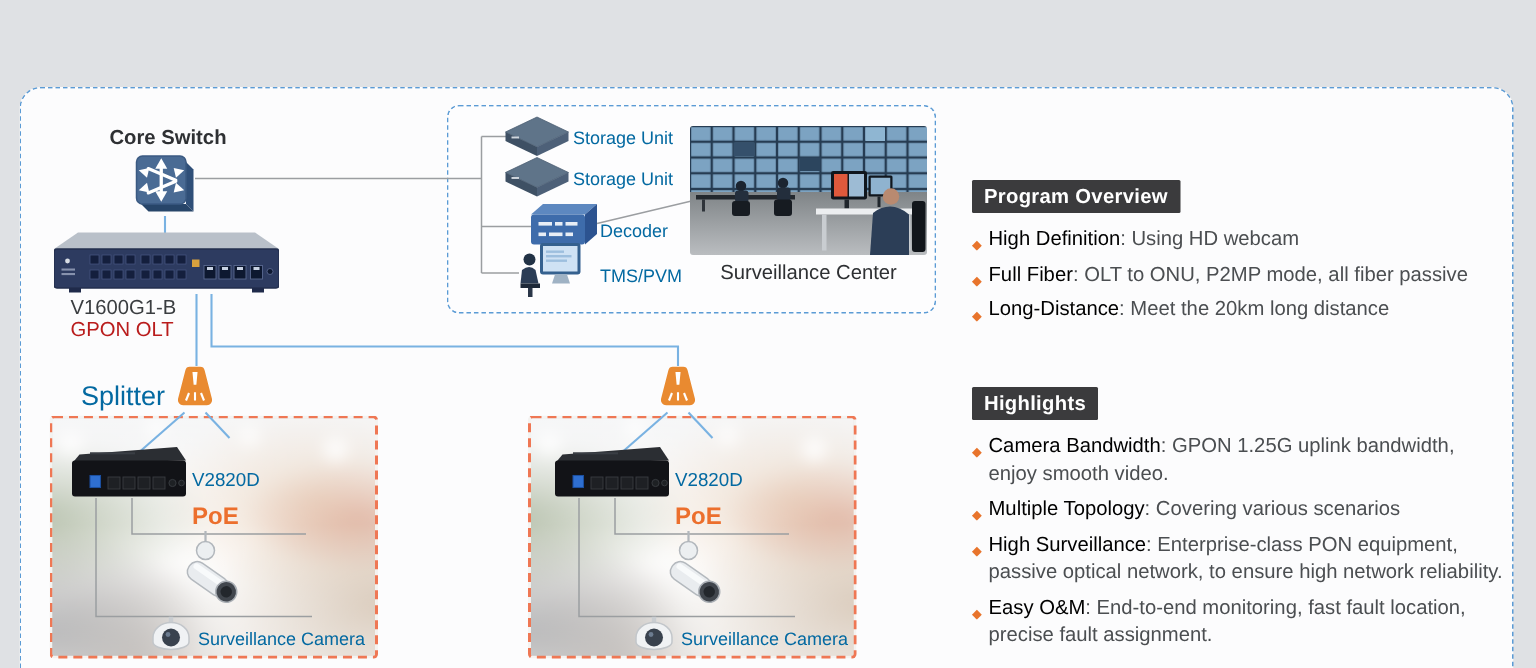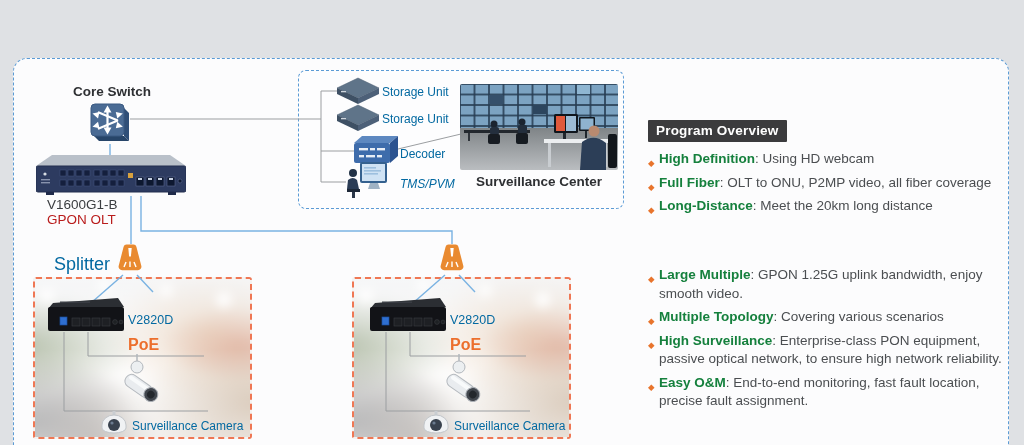--- a/index.html
+++ b/index.html
@@ -16,23 +16,23 @@
   .olt-model{left:47px;top:150px;font-size:13.5px;color:#3a3d40;}
   .olt-type{left:47px;top:165px;font-size:13.5px;color:#b91c1c;}
   .splitter-label{left:54px;top:207px;width:56px;text-align:right;font-size:18px;}
 
   
   .surv-box{position:absolute;left:298px;top:23px;width:326px;height:139px;
             border:1.5px dashed #5b9bd5;border-radius:8px;box-sizing:border-box;background:rgba(255,255,255,.35);}
   .lbl-storage-1{left:382px;top:38px;}
   .lbl-storage-2{left:382px;top:65px;}
   .lbl-decoder{left:400px;top:100px;}
-  .lbl-tms{left:400px;top:130px;font-style:italic;}
+  .lbl-tms{left:400px;top:130px;}
   .photo{position:absolute;left:460px;top:37px;width:158px;height:86px;border-radius:2px;overflow:hidden;}
-  .photo-caption{left:460px;top:127px;width:158px;text-align:center;font-size:13.5px;font-weight:700;color:#2e3033;}
+  .photo-caption{left:460px;top:127px;width:158px;text-align:center;font-size:13.5px;font-weight:400;color:#2e3033;}
 
   
   .box-onu{position:absolute;top:230px;width:219px;height:162px;border:2px dashed #ef7754;
            border-radius:3px;background:#f4f3f1;overflow:hidden;box-sizing:border-box;}
   .box-onu .mall{position:absolute;left:-12px;top:-12px;right:-12px;bottom:-12px;filter:blur(5px);
     background:
       radial-gradient(circle at 10% 16%, rgba(255,255,255,.95) 4px, transparent 11px),
       radial-gradient(circle at 34% 10%, rgba(255,255,255,.95) 3px, transparent 9px),
       radial-gradient(circle at 60% 13%, rgba(255,255,255,.95) 3px, transparent 9px),
       radial-gradient(circle at 84% 18%, rgba(255,255,255,.95) 4px, transparent 11px),
@@ -59,21 +59,21 @@
   
   .panel-section{position:absolute;left:648px;width:356px;}
   #section-overview{top:73px;}
   #section-highlights{top:211px;}
   .badge{display:inline-block;background:#3b3b3d;color:#ffffff;font-size:13.5px;font-weight:700;
          padding:3px 8px 4px 8px;border-radius:1px;letter-spacing:.2px;}
   ul.bullets{list-style:none;margin:8px 0 0 0;padding:0;}
   ul.bullets li{position:relative;padding-left:11px;margin:0 0 5px 0;
                 font-size:13.5px;line-height:18.5px;color:#4b4e51;}
   .diam{position:absolute;left:0;top:4px;font-size:8.5px;color:#e8742c;}
-  .term{font-weight:700;color:#15803d;}
+  .term{font-weight:400;color:#000000;}
 
   svg{display:block;}
 </style>
 </head>
 <body>
 
 <div class="page">
   <div class="board"></div>
 
   <div class="box-onu" id="onu-box-1" style="left:33px">
@@ -376,34 +376,35 @@
 
   <div class="panel-section" id="section-overview">
     <div class="badge">Program Overview</div>
     <ul class="bullets">
       <li>
         <span class="diam">◆</span>
         <span class="term">High Definition</span><span>: Using HD webcam</span>
       </li>
       <li>
         <span class="diam">◆</span>
-        <span class="term">Full Fiber</span><span>: OLT to ONU, P2MP video, all fiber coverage</span>
+        <span class="term">Full Fiber</span><span>: OLT to ONU, P2MP mode, all fiber passive</span>
       </li>
       <li>
         <span class="diam">◆</span>
         <span class="term">Long-Distance</span><span>: Meet the 20km long distance</span>
       </li>
     </ul>
   </div>
 
   <div class="panel-section" id="section-highlights">
+    <div class="badge">Highlights</div>
     <ul class="bullets">
       <li>
         <span class="diam">◆</span>
-        <span class="term">Large Multiple</span><span>: GPON 1.25G uplink bandwidth, enjoy smooth video.</span>
+        <span class="term">Camera Bandwidth</span><span>: GPON 1.25G uplink bandwidth, enjoy smooth video.</span>
       </li>
       <li>
         <span class="diam">◆</span>
         <span class="term">Multiple Topology</span><span>: Covering various scenarios</span>
       </li>
       <li>
         <span class="diam">◆</span>
         <span class="term">High Surveillance</span><span>: Enterprise-class PON equipment, passive optical network, to ensure high network reliability.</span>
       </li>
       <li>

